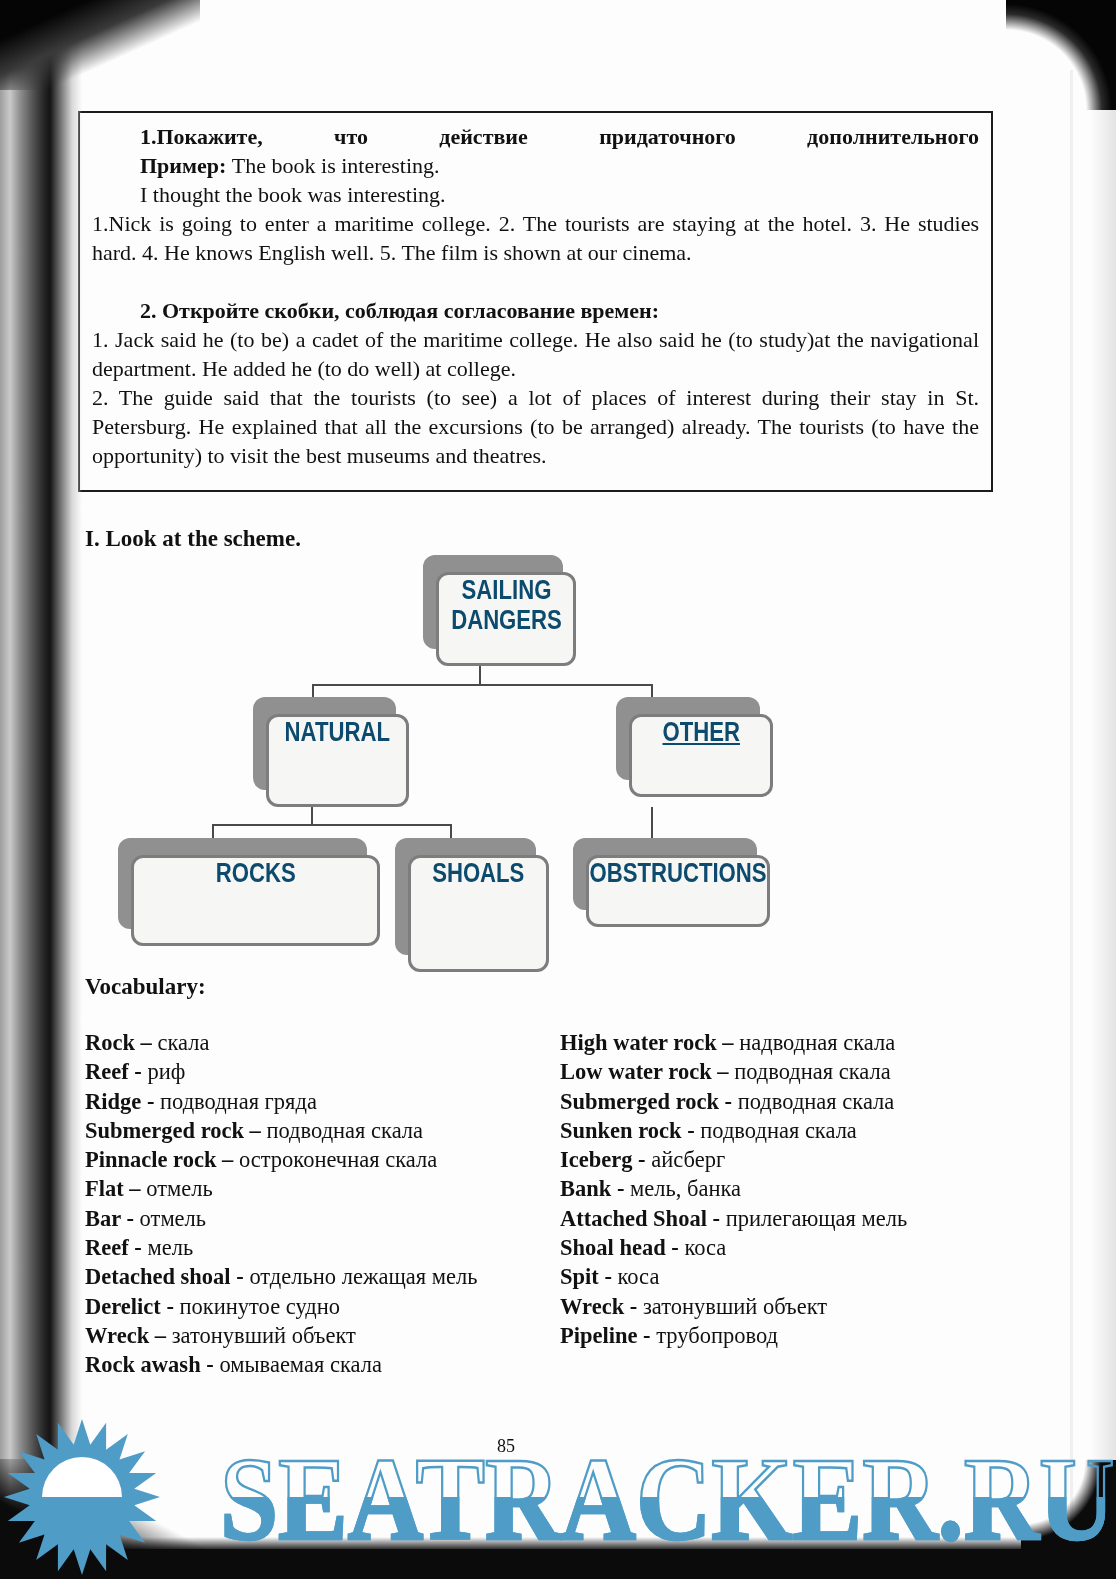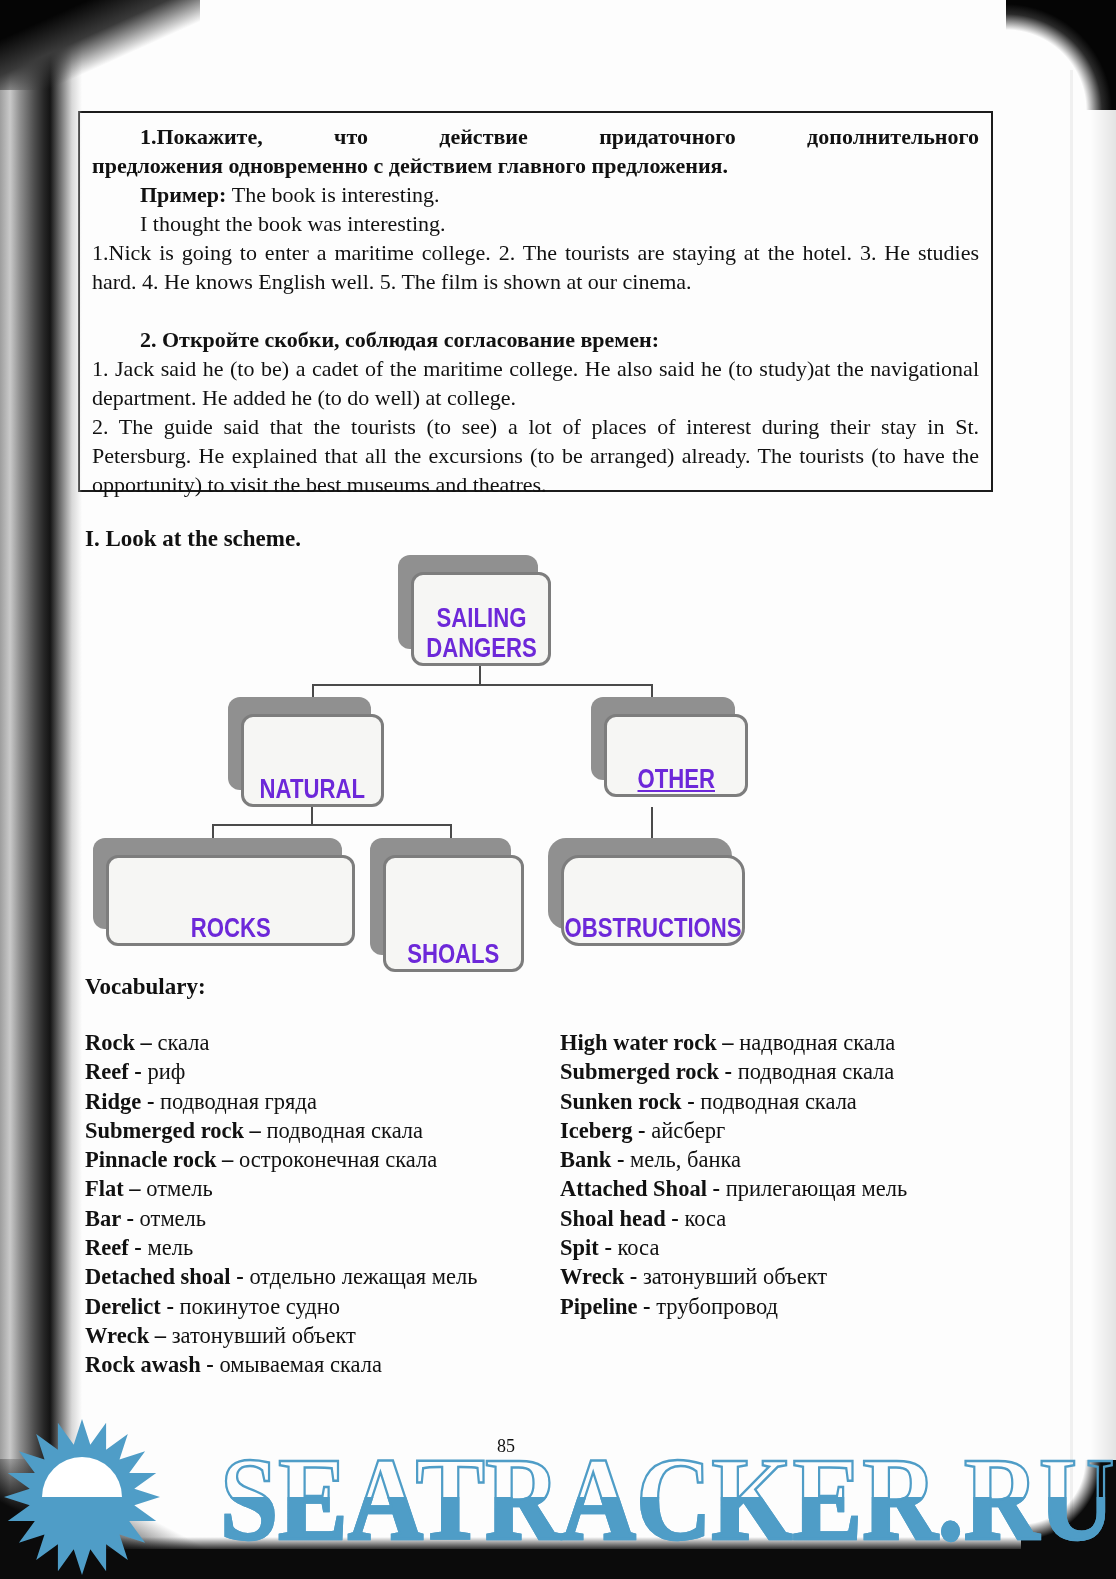--- a/index.html
+++ b/index.html
@@ -41,31 +41,31 @@
 
   
   .scheme-heading { position:absolute; left:85px; top:526px; z-index:2;
     font-weight:bold; font-size:23px; }
   .vocab-heading  { position:absolute; left:85px; top:974px; z-index:2;
     font-weight:bold; font-size:23px; }
 
   
   .scheme { position:absolute; left:0; top:0; width:1116px; height:1579px; z-index:2; pointer-events:none; }
   .node { position:absolute; background:#f6f6f4; border:3px solid #7d7d7d; border-radius:12px;
-    box-shadow:-13px -17px 0 #909090; display:flex; align-items:flex-end; justify-content:center;
-    font-family:"Liberation Sans", sans-serif; font-weight:bold; color:#6d28d9; }
+    box-shadow:-13px -17px 0 #909090; display:flex; align-items:flex-start; justify-content:center;
+    font-family:"Liberation Sans", sans-serif; font-weight:bold; color:#0c4a6e;margin-left:25px; }
   .node span { display:block; transform:scaleX(0.82); transform-origin:center;
     text-align:center; font-size:27px; line-height:30px; letter-spacing:0px; white-space:pre-line; }
   .node-root { left:411px; top:572px; width:140px; height:94px; }
   .node-root span { width:165px; white-space:normal; }
   .node-natural { left:241px; top:714px; width:143px; height:93px; }
   .node-other   { left:604px; top:714px; width:144px; height:83px;text-decoration:underline; }
   .node-rocks   { left:106px; top:855px; width:249px; height:91px; }
   .node-shoals  { left:383px; top:855px; width:141px; height:117px; }
-  .node-obstructions { left:561px; top:855px; width:184px; height:91px; font-size:25px;border-radius:18px; }
+  .node-obstructions { left:561px; top:855px; width:184px; height:72px; font-size:25px; }
   .conn { position:absolute; background:#4a4a4a; }
 
   
   .vocab-col { position:absolute; z-index:2; font-size:22.5px; line-height:29.3px; }
   .vocab-left  { left:85px;  top:1028px; width:470px; }
   .vocab-right { left:560px; top:1028px; width:440px; }
   .vt  { font-weight:bold; }
 
   
   .page-number { position:absolute; left:497px; top:1436px; z-index:2; font-size:18px; }
@@ -80,21 +80,20 @@
     -webkit-background-clip:text; background-clip:text;
     -webkit-text-stroke:2.5px #4f9dc7; }
 </style>
 </head>
 <body>
 
 <div class="page">
 
   <div class="ex-box">
     <div class="jfull">1.Покажите, что действие придаточного дополнительного</div>
-    <div class="bline">предложения одновременно с действием главного предложения.</div>
     <div class="ind"><span class="bline">Пример:</span><span> The book is interesting.</span></div>
     <div class="ind">I thought the book was interesting.</div>
     <div class="just">1.Nick is going to enter a maritime college. 2. The tourists are staying at the hotel. 3. He studies hard. 4. He knows English well. 5. The film is shown at our cinema.</div>
     <div class="gap"></div>
     <div class="ind bline">2. Откройте скобки, соблюдая согласование времен:</div>
     <div class="just">1. Jack said he (to be) a cadet of the maritime college. He also said he (to study)at the navigational department. He added he (to do well) at college.</div>
     <div class="just">2. The guide said that the tourists (to see) a lot of places of interest during their stay in St. Petersburg. He explained that all the excursions (to be arranged) already. The tourists (to have the opportunity) to visit the best museums and theatres.</div>
   </div>
 
   <div class="scheme-heading">I. Look at the scheme.</div>
@@ -140,20 +139,21 @@
       <div><span class="vt">Flat –</span><span>&nbsp;отмель</span></div>
       <div><span class="vt">Bar -</span><span>&nbsp;отмель</span></div>
       <div><span class="vt">Reef -</span><span>&nbsp;мель</span></div>
       <div><span class="vt">Detached shoal -</span><span>&nbsp;отдельно лежащая мель</span></div>
       <div><span class="vt">Derelict -</span><span>&nbsp;покинутое судно</span></div>
       <div><span class="vt">Wreck –</span><span>&nbsp;затонувший объект</span></div>
       <div><span class="vt">Rock awash -</span><span>&nbsp;омываемая скала</span></div>
     </div>
   <div class="vocab-col vocab-right" id="vocab-right">
       <div><span class="vt">High water rock –</span><span>&nbsp;надводная скала</span></div>
+      <div><span class="vt">Low water rock –</span><span>&nbsp;подводная скала</span></div>
       <div><span class="vt">Submerged rock -</span><span>&nbsp;подводная скала</span></div>
       <div><span class="vt">Sunken rock -</span><span>&nbsp;подводная скала</span></div>
       <div><span class="vt">Iceberg -</span><span>&nbsp;айсберг</span></div>
       <div><span class="vt">Bank -</span><span>&nbsp;мель, банка</span></div>
       <div><span class="vt">Attached Shoal -</span><span>&nbsp;прилегающая мель</span></div>
       <div><span class="vt">Shoal head -</span><span>&nbsp;коса</span></div>
       <div><span class="vt">Spit -</span><span>&nbsp;коса</span></div>
       <div><span class="vt">Wreck -</span><span>&nbsp;затонувший объект</span></div>
       <div><span class="vt">Pipeline -</span><span>&nbsp;трубопровод</span></div>
     </div>

